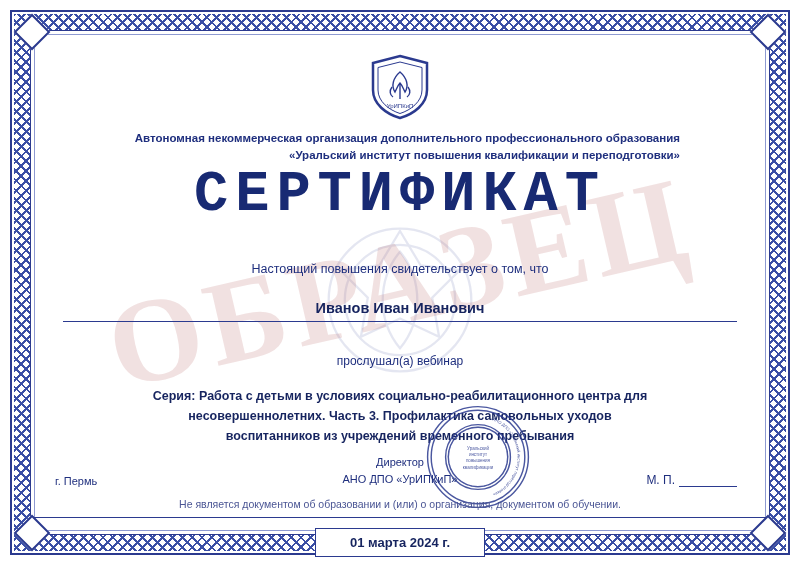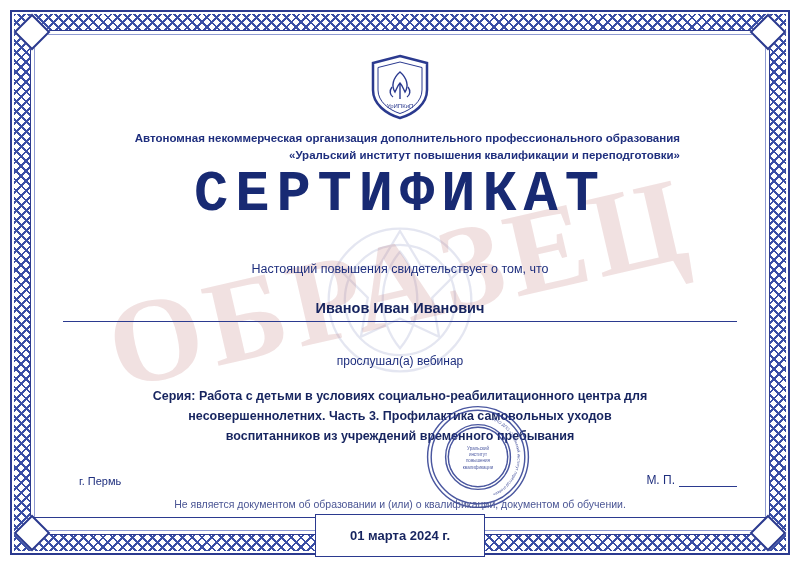--- a/index.html
+++ b/index.html
@@ -196,21 +196,21 @@
   
   .footer {
     position: absolute;
     left: 55px;
     right: 55px;
     bottom: 78px;
     height: 40px;
   }
   .city {
     position: absolute;
-    left: 24px;
+    left: 0;
     bottom: 0;
     font-size: 11px;
     color: #1f2f7e;
   }
   .director {
     position: absolute;
     left: 50%;
     transform: translateX(-50%);
     bottom: 0;
     text-align: center;
@@ -256,21 +256,21 @@
     background: #2b3a8f;
   }
 
   .date-box {
     position: absolute;
     left: 50%;
     transform: translateX(-50%);
     bottom: 8px;
     border: 1px solid #2b3a8f;
     background: #ffffff;
-    padding: 13px 34px;
+    padding: 6px 34px;
     font-size: 13px;
     font-weight: bold;
     color: #16245f;
     white-space: nowrap;
   }
 </style>
 </head>
 <body>
 
 <div id="certificate">
@@ -345,23 +345,27 @@
     <g fill="#2b3a8f" font-family="Liberation Sans, sans-serif" font-size="4.6">
       <path id="stamp-arc-top" d="M60 16 a44 44 0 0 1 0 88 a44 44 0 0 1 0 -88" fill="none"></path>
       <text>
         <textPath href="#stamp-arc-top" startOffset="6%">АНО ДПО «Уральский институт переподготовки»</textPath>
       </text>
     </g>
   </svg>
 
   <div class="footer">
     <div class="city">г. Пермь</div>
+    <div class="director">
+      <div>Директор</div>
+      <div>АНО ДПО «УрИПКиП»</div>
+    </div>
     <div class="mp">
       <span>М. П.</span><span class="rule"></span>
     </div>
   </div>
 
-  <div class="disclaimer">Не является документом об образовании и (или) о квалификации, документом об обучении.</div>
+  <div class="disclaimer">Не является документом об образовании и (или) о организация, документом об обучении.</div>
 
   <div class="divider"></div>
 
   <div class="date-box">01 марта 2024 г.</div>
 </div>
 
 </body></html>

